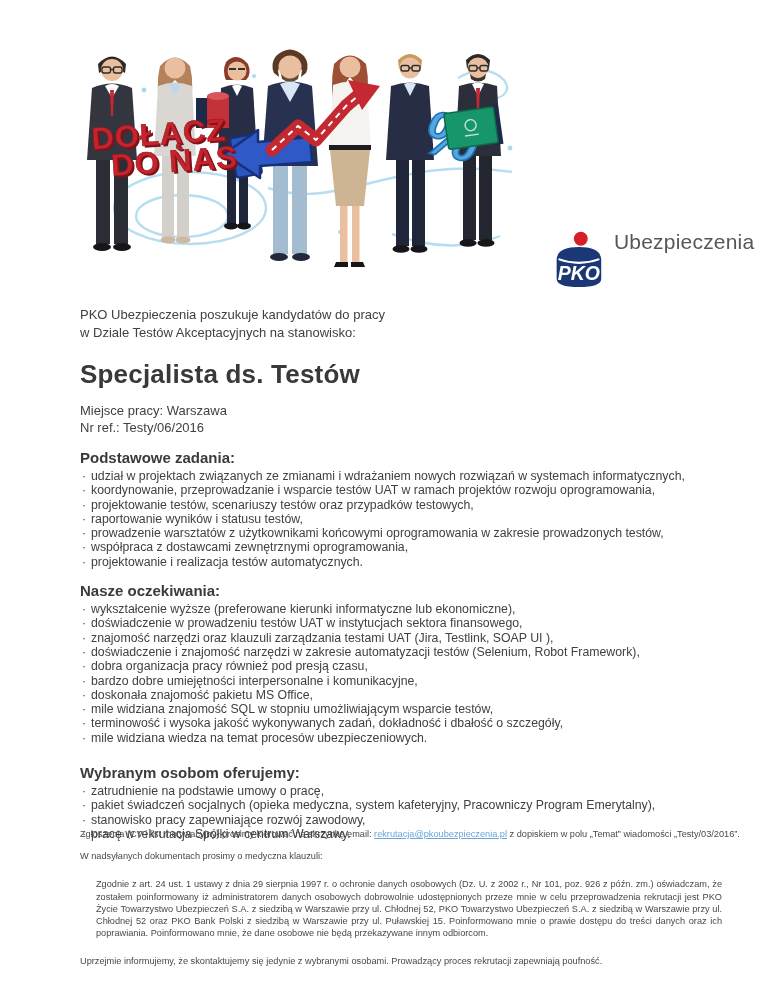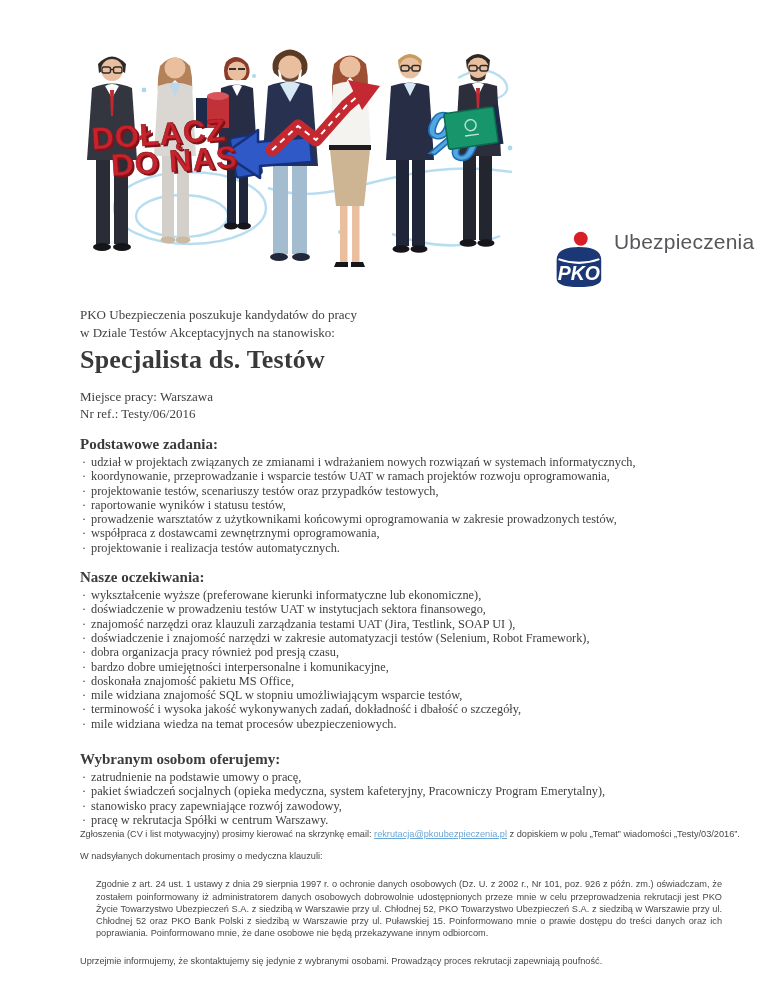--- a/index.html
+++ b/index.html
@@ -10,23 +10,23 @@
 
   
   .hero { position:absolute; left:40px; top:36px; width:492px; height:254px; }
   .hero svg { display:block; }
 
   
   .brand { position:absolute; left:552px; top:230px; display:flex; align-items:flex-start; gap:10px; }
   .brand-word { font-size:21px; color:#57575b; letter-spacing:.2px; }
 
   
-  .content { position:absolute; left:80px; top:306px; width:645px;font-family:Liberation Serif, serif; }
+  .content { position:absolute; left:80px; top:306px; width:645px; }
   .intro-line { margin:0; font-size:13px; line-height:18px; white-space:nowrap; }
-  h1.job-title { margin:3px 0 0; font-size:26px; line-height:30px; font-weight:bold; color:#39393b; letter-spacing:.2px; }
+  h1.job-title { margin:17px 0 0; font-size:26px; line-height:30px; font-weight:bold; color:#39393b; letter-spacing:.2px; }
   .meta { margin:13px 0 0; font-size:13px; line-height:17px; }
   .meta p { margin:0; white-space:nowrap; }
   h2.sec { margin:13px 0 2px; font-size:15px; line-height:18px; font-weight:bold; color:#3b3b3d; }
   h2.sec.gap-lg { margin-top:19px; }
   ul.blist { list-style:none; margin:0; padding:0; font-size:12.3px; line-height:14.3px; }
   ul.blist li { position:relative; padding-left:11px; white-space:nowrap; }
   ul.blist li::before { content:"\00B7"; position:absolute; left:2px; top:0; color:#414042; }
 
   
   .smallprint { position:absolute; left:80px; top:828px; width:658px; font-size:9.2px; line-height:12.2px; color:#48484a; }

